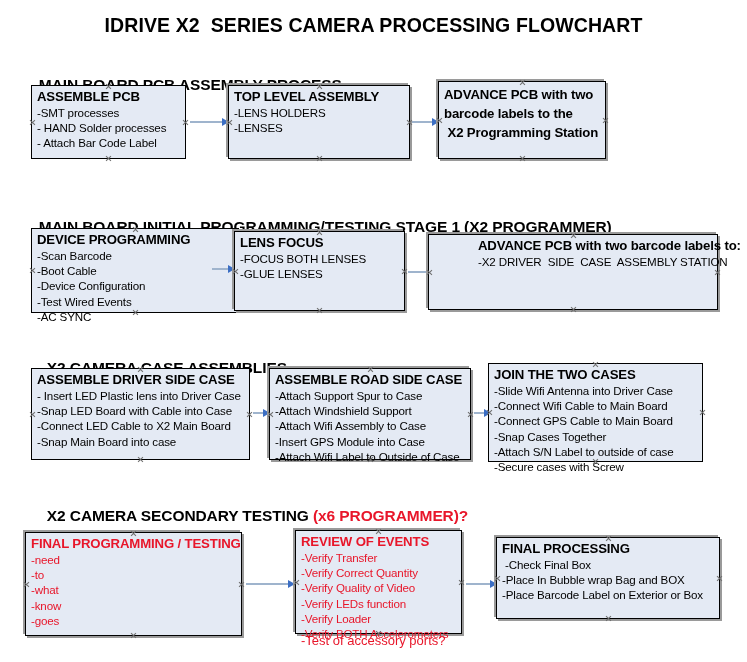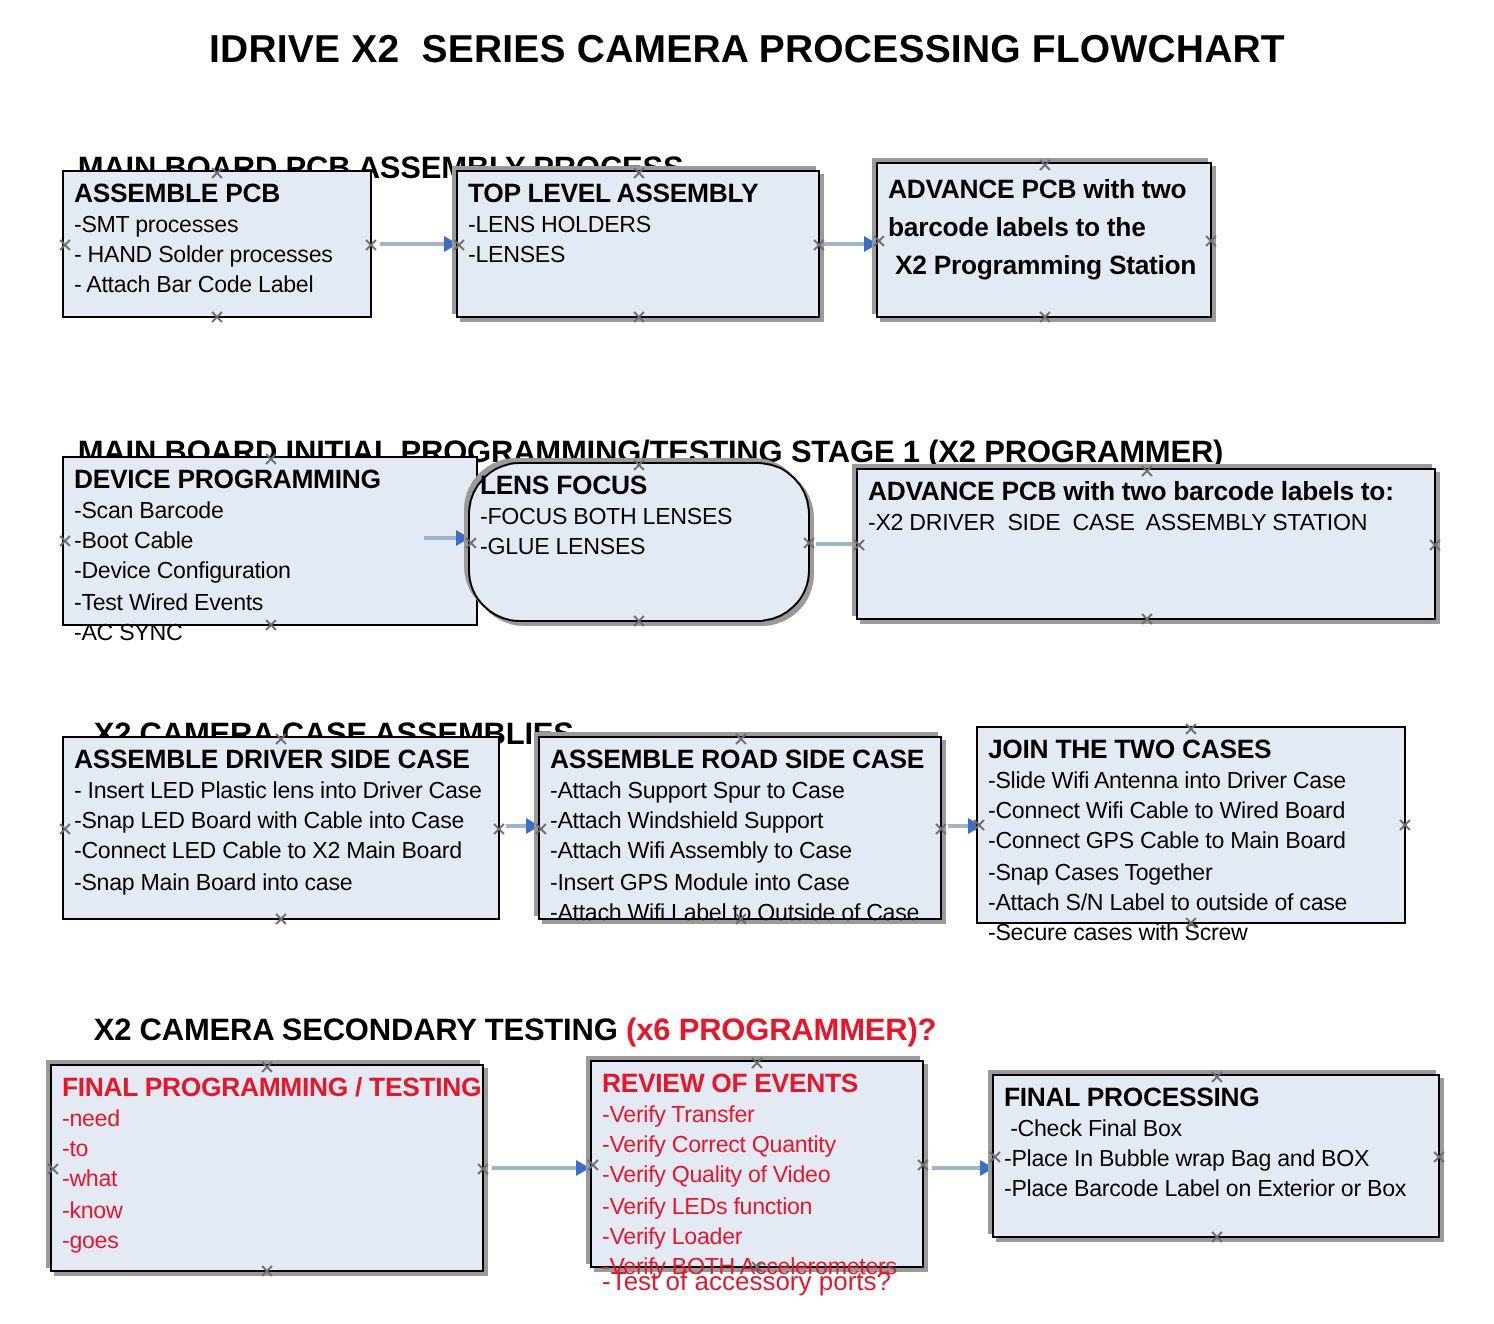--- a/index.html
+++ b/index.html
@@ -193,35 +193,35 @@
       <div class="bline">-AC SYNC</div>
     </div>
     <span class="handle" style="left:50%; top:0;"></span>
     <span class="handle" style="left:50%; top:100%;"></span>
     <span class="handle" style="left:0; top:50%;"></span>
     <span class="handle" style="left:100%; top:50%;"></span>
   </div>
 
   <div class="abs conn" style="left:212px; top:268px; width:22px;"></div>
 
-  <div class="abs pbox shadow" style="left:234px; top:231px; width:171px; height:80px;border-radius:26px;">
+  <div class="abs pbox shadow" style="left:234px; top:231px; width:171px; height:80px;">
     <div class="inner">
       <div class="btitle">LENS FOCUS</div>
       <div class="bline">-FOCUS BOTH LENSES</div>
       <div class="bline">-GLUE LENSES</div>
     </div>
     <span class="handle" style="left:50%; top:0;"></span>
     <span class="handle" style="left:50%; top:100%;"></span>
     <span class="handle" style="left:0; top:50%;"></span>
     <span class="handle" style="left:100%; top:50%;"></span>
   </div>
 
   <div class="abs conn" style="left:408px; top:271px; width:24px;"></div>
 
-  <div class="abs pbox shadow" style="left:428px; top:234px; width:290px; height:76px;">
+  <div class="abs pbox shadow" style="left:428px; top:234px; width:290px; height:76px;padding-left:44px;">
     <div class="inner">
       <div class="btitle">ADVANCE PCB with two barcode labels to:</div>
       <div class="bline">-X2 DRIVER  SIDE  CASE  ASSEMBLY STATION</div>
     </div>
     <span class="handle" style="left:50%; top:0;"></span>
     <span class="handle" style="left:50%; top:100%;"></span>
     <span class="handle" style="left:0; top:50%;"></span>
     <span class="handle" style="left:100%; top:50%;"></span>
   </div>
 
@@ -259,21 +259,21 @@
     <span class="handle" style="left:0; top:50%;"></span>
     <span class="handle" style="left:100%; top:50%;"></span>
   </div>
 
   <div class="abs conn" style="left:474px; top:412px; width:16px;"></div>
 
   <div class="abs pbox" style="left:488px; top:363px; width:215px; height:99px;">
     <div class="inner">
       <div class="btitle">JOIN THE TWO CASES</div>
       <div class="bline">-Slide Wifi Antenna into Driver Case</div>
-      <div class="bline">-Connect Wifi Cable to Wired Board</div>
+      <div class="bline">-Connect Wifi Cable to Main Board</div>
       <div class="bline">-Connect GPS Cable to Main Board</div>
       <div class="bline">-Snap Cases Together</div>
       <div class="bline">-Attach S/N Label to outside of case</div>
       <div class="bline">-Secure cases with Screw</div>
     </div>
     <span class="handle" style="left:50%; top:0;"></span>
     <span class="handle" style="left:50%; top:100%;"></span>
     <span class="handle" style="left:0; top:50%;"></span>
     <span class="handle" style="left:100%; top:50%;"></span>
   </div>

